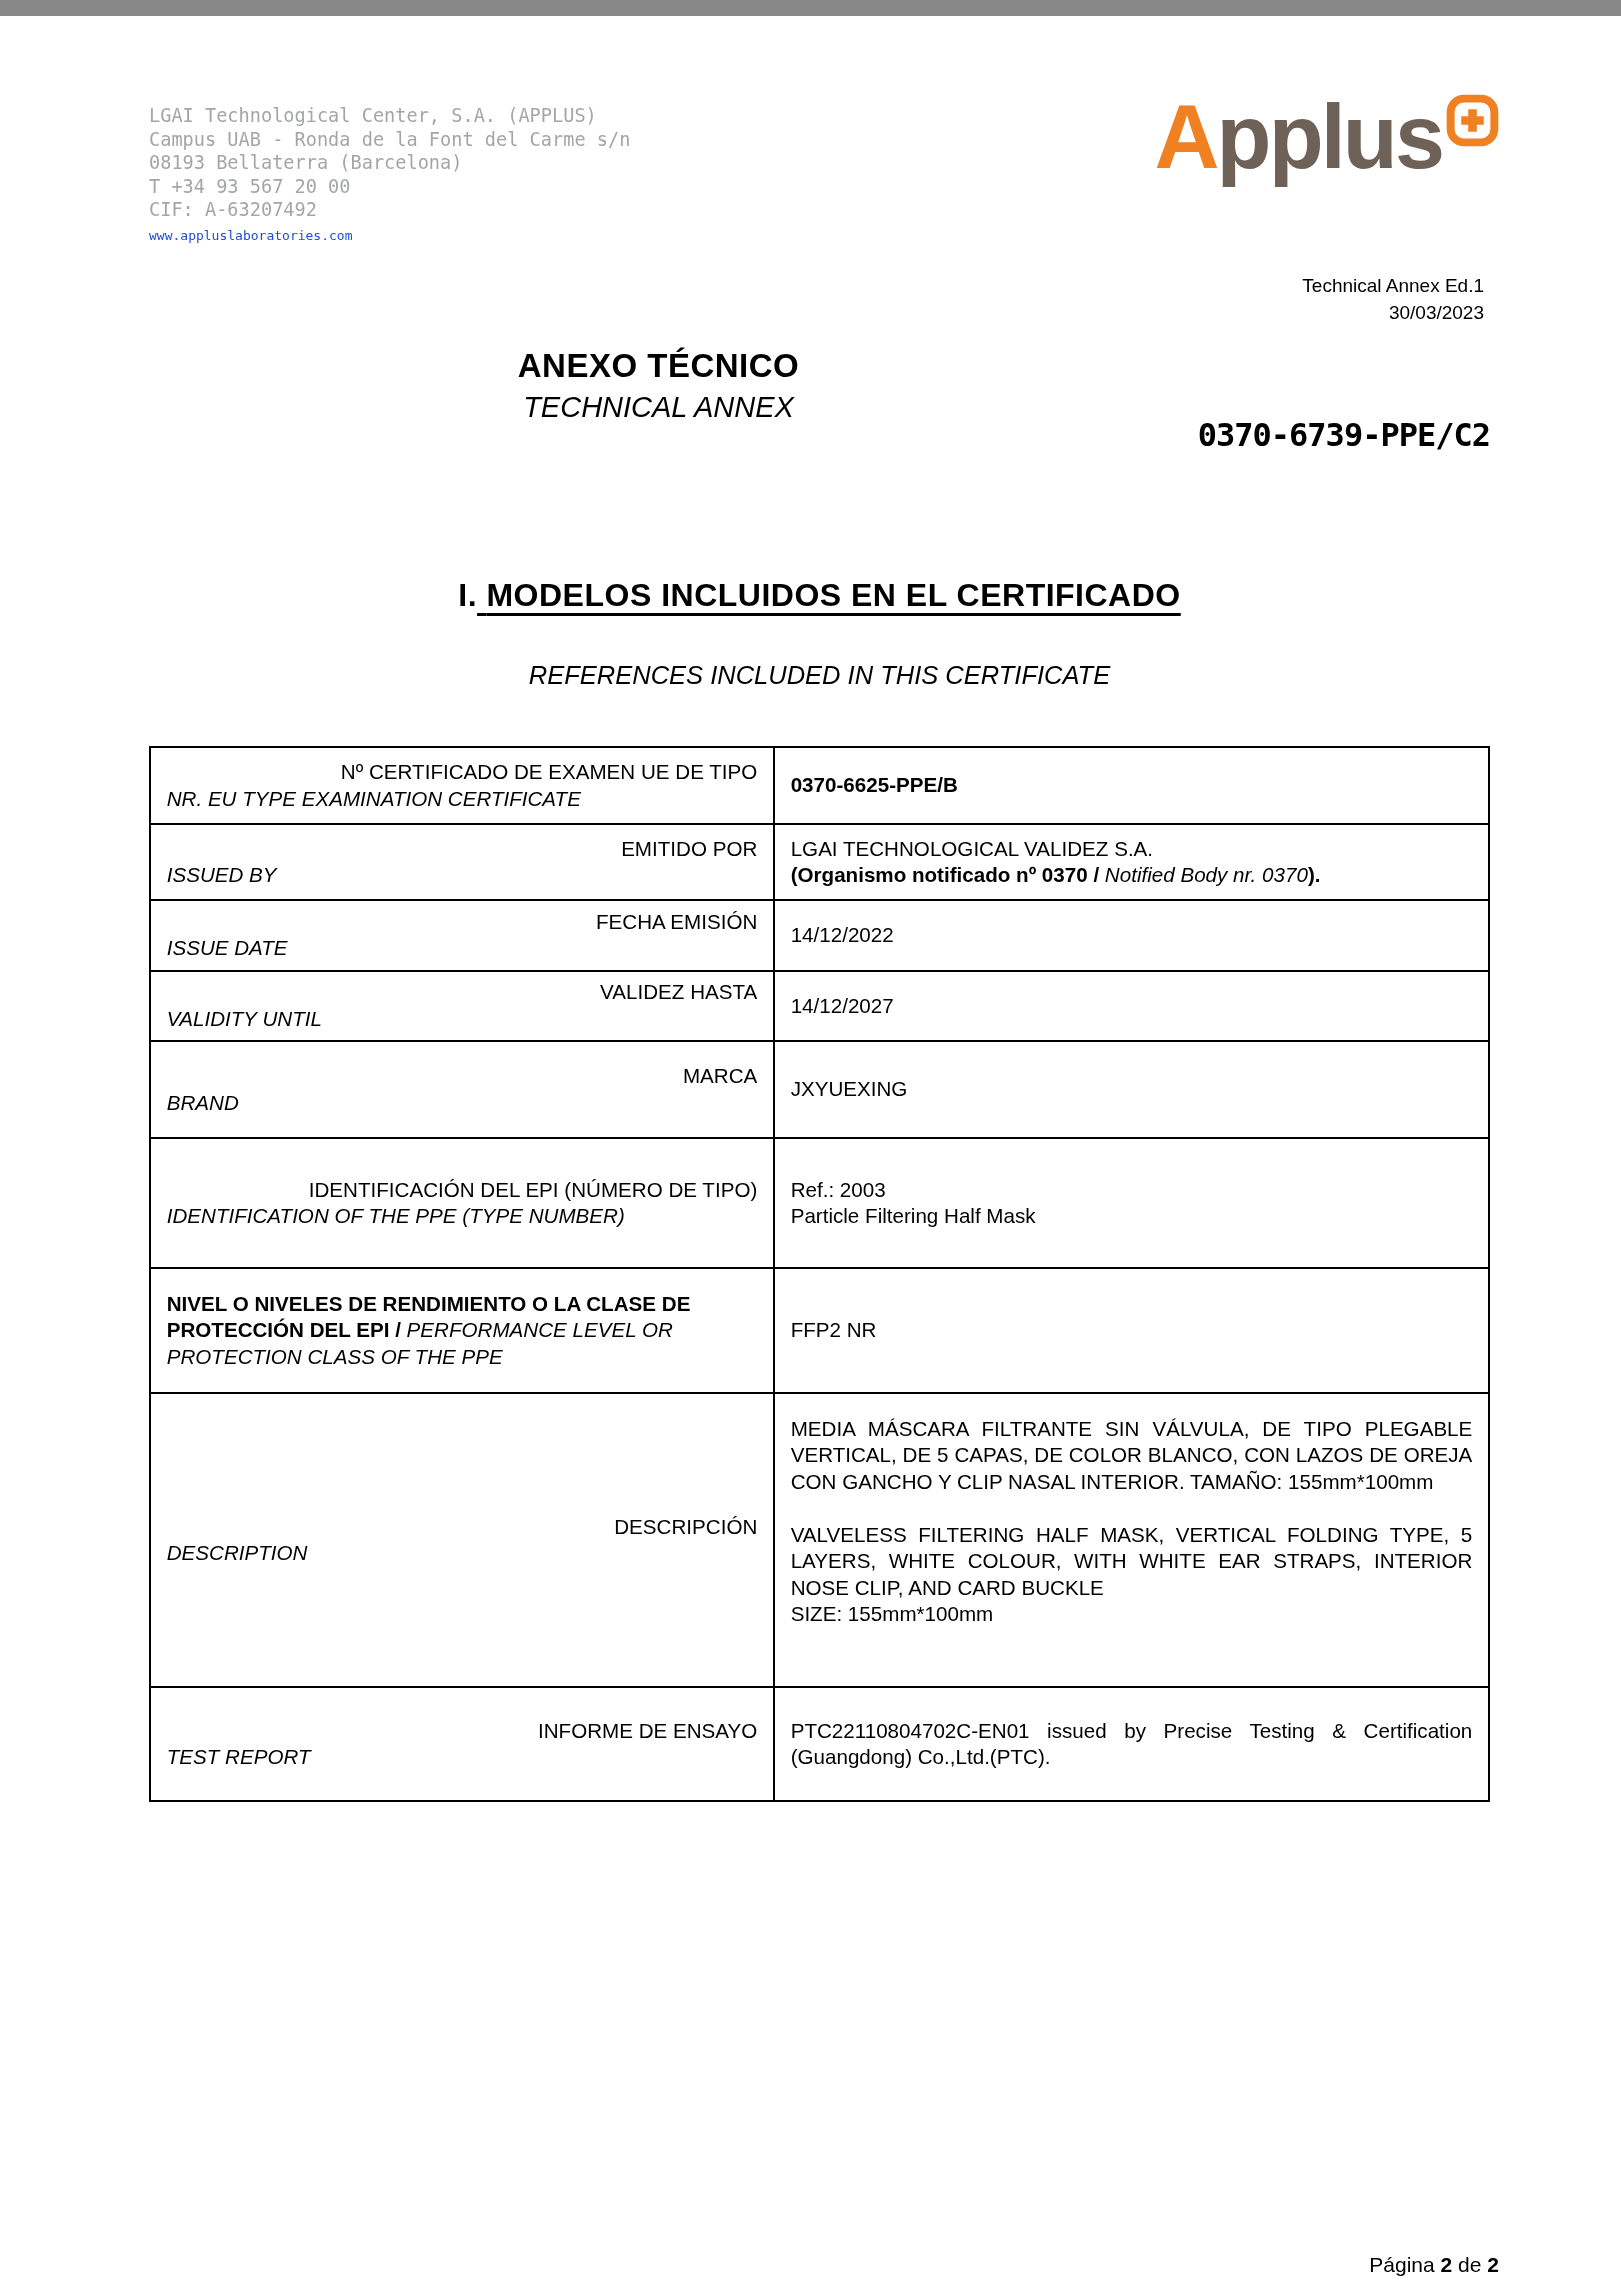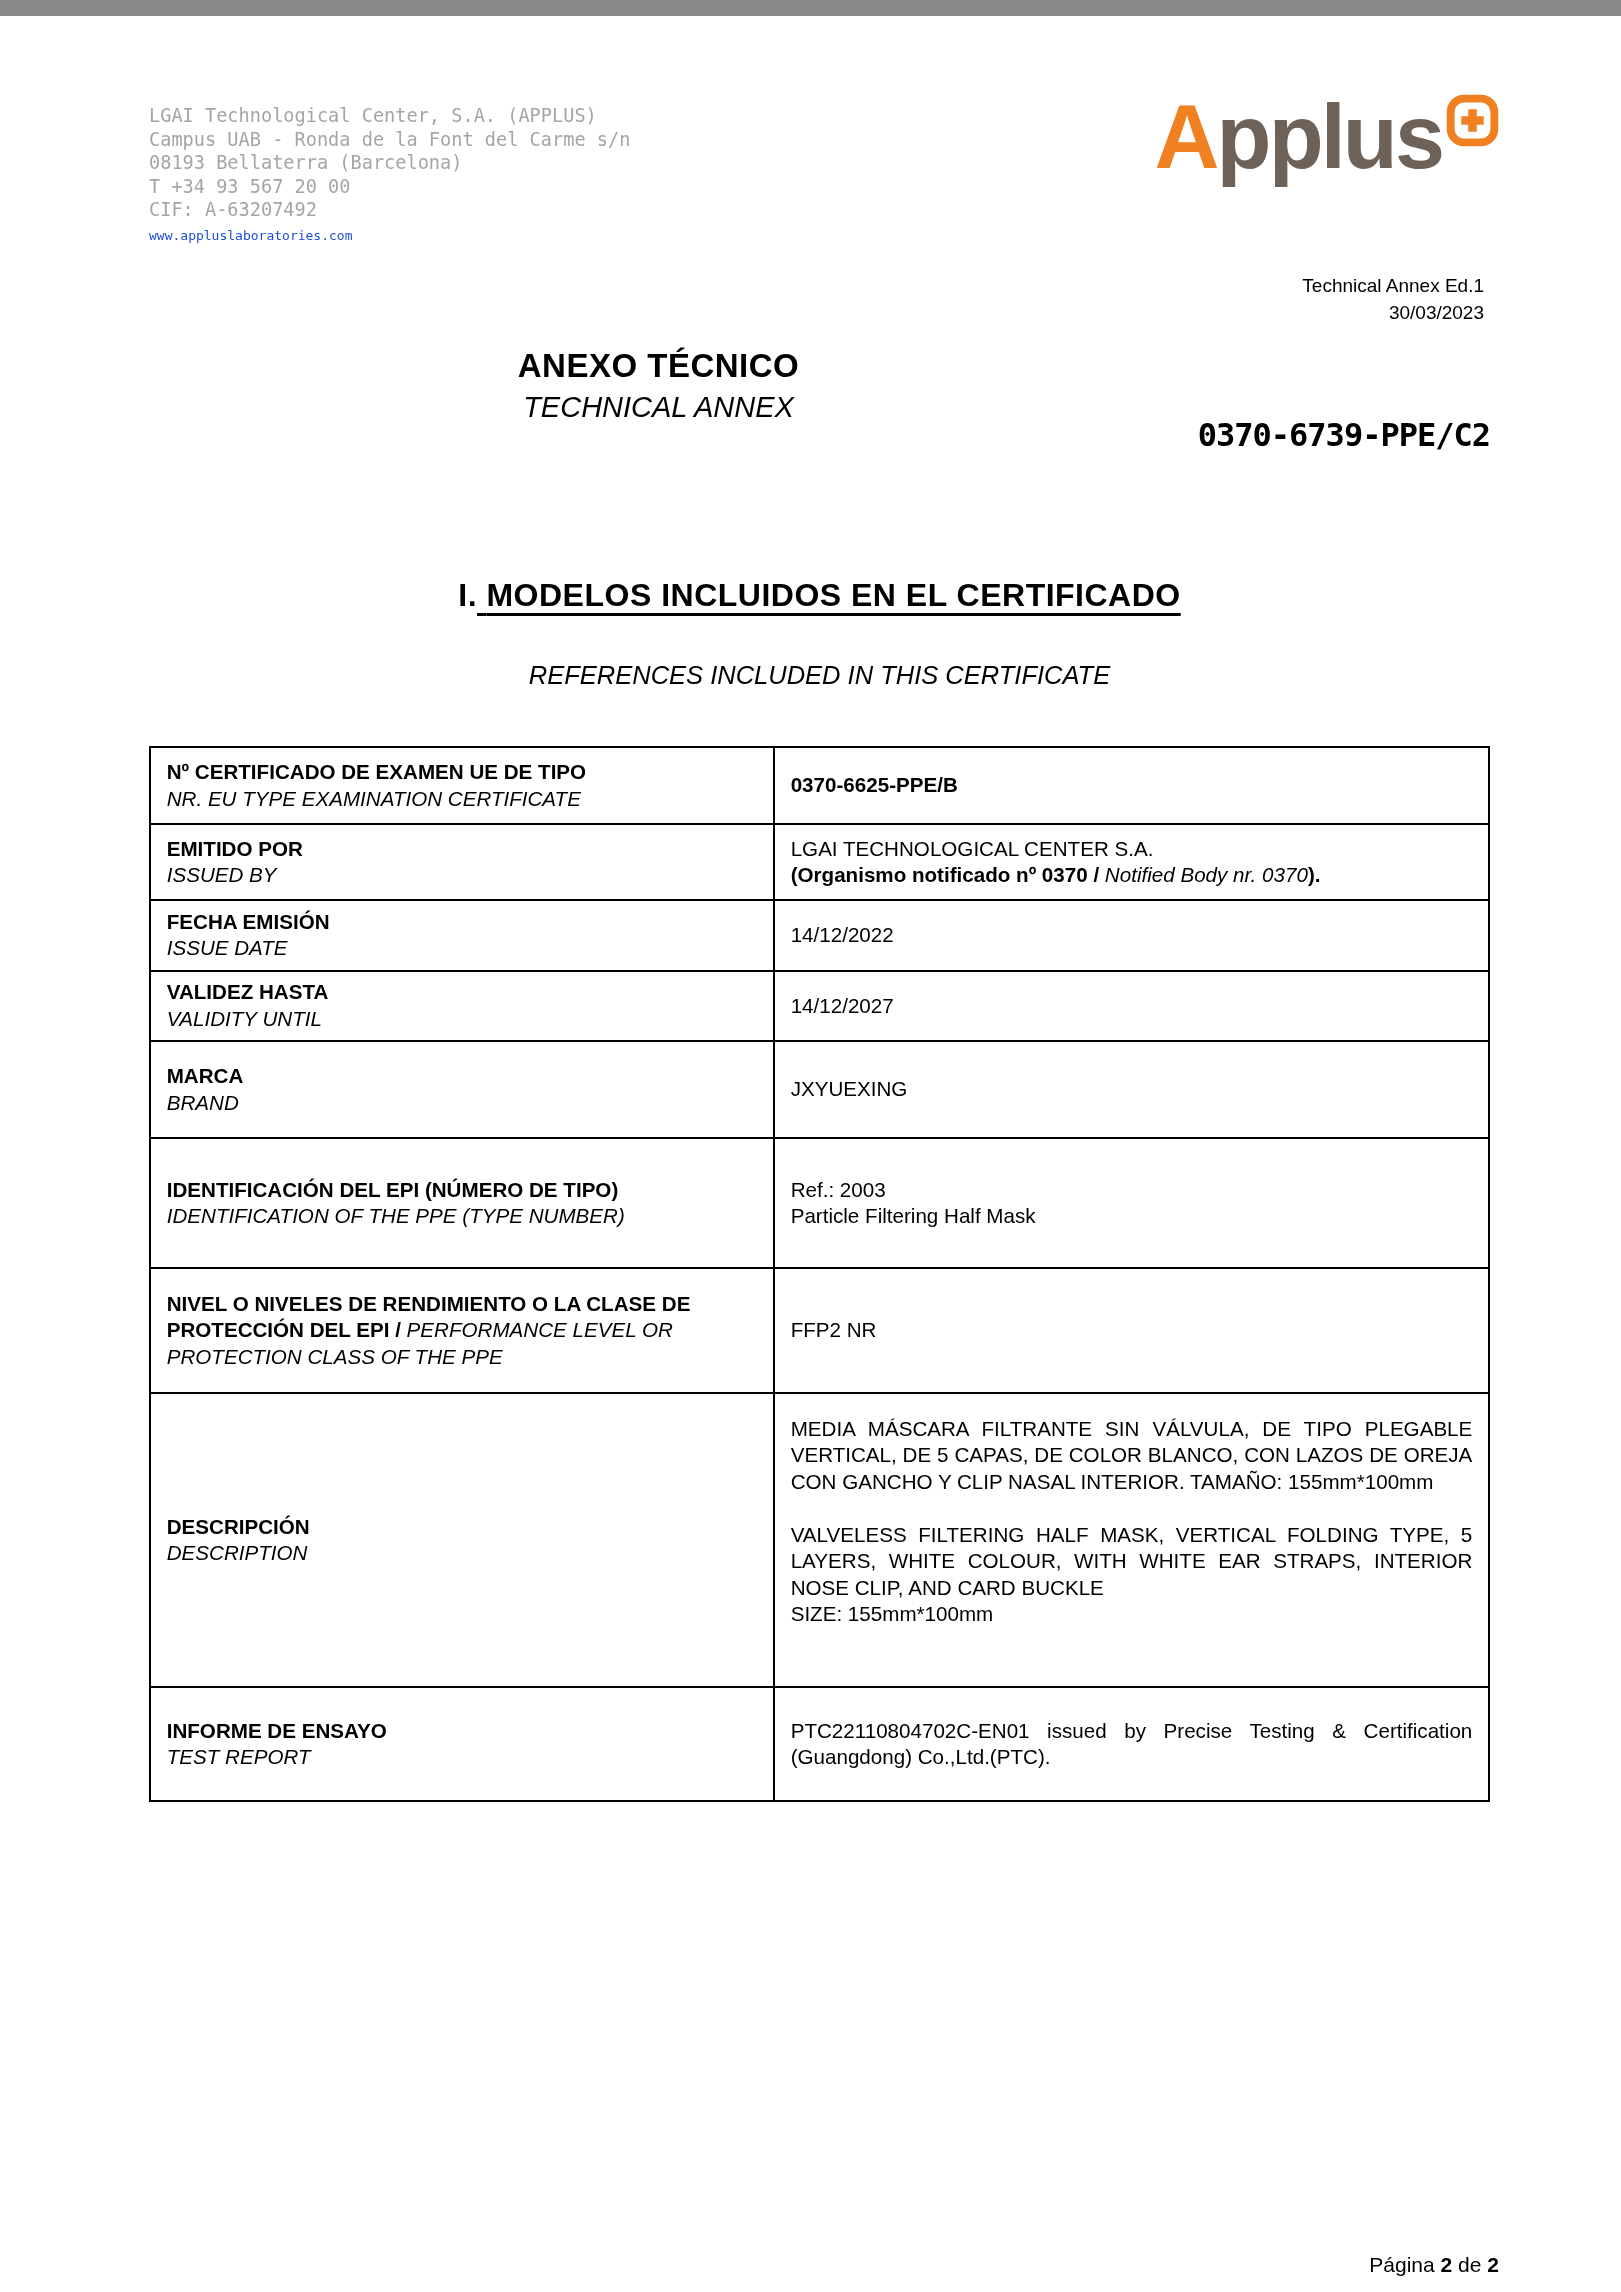--- a/index.html
+++ b/index.html
@@ -119,21 +119,21 @@
   table.cert-table td {
     border: 2px solid #000;
     vertical-align: middle;
     font-size: 20.6px;
     line-height: 26.5px;
     padding: 7.8px 15.7px;
   }
   table.cert-table { border: 2.9px solid #000; }
   td.label-cell { width: 46.6%; padding-left: 13.7px; padding-right: 7.8px; }
   td.value-cell { width: 53.4%; }
-  .lbl-es { font-weight: 700; }
+  .lbl-es { font-weight: 400; text-align: right; }
   .lbl-en { font-style: italic; }
   .b { font-weight: 700; }
   .i { font-style: italic; }
   .val-bold { font-weight: 700; }
   tr.r1 { height: 77px; }
   tr.r2 { height: 76px; }
   tr.r3 { height: 65px; }
   tr.r4 { height: 64px; }
   tr.r5 { height: 97px; }
   tr.r6 { height: 130px; }
@@ -198,21 +198,21 @@
           <div class="lbl-en">NR. EU TYPE EXAMINATION CERTIFICATE</div>
         </td>
         <td class="value-cell val-bold">0370-6625-PPE/B</td>
       </tr>
       <tr class="r2">
         <td class="label-cell">
           <div class="lbl-es">EMITIDO POR</div>
           <div class="lbl-en">ISSUED BY</div>
         </td>
         <td class="value-cell">
-          <div>LGAI TECHNOLOGICAL CENTER S.A.</div>
+          <div>LGAI TECHNOLOGICAL VALIDEZ S.A.</div>
           <div><span class="b">(Organismo notificado nº 0370 / </span><span class="i">Notified Body nr. 0370</span><span class="b">).</span></div>
         </td>
       </tr>
       <tr class="r3">
         <td class="label-cell">
           <div class="lbl-es">FECHA EMISIÓN</div>
           <div class="lbl-en">ISSUE DATE</div>
         </td>
         <td class="value-cell">14/12/2022</td>
       </tr>

